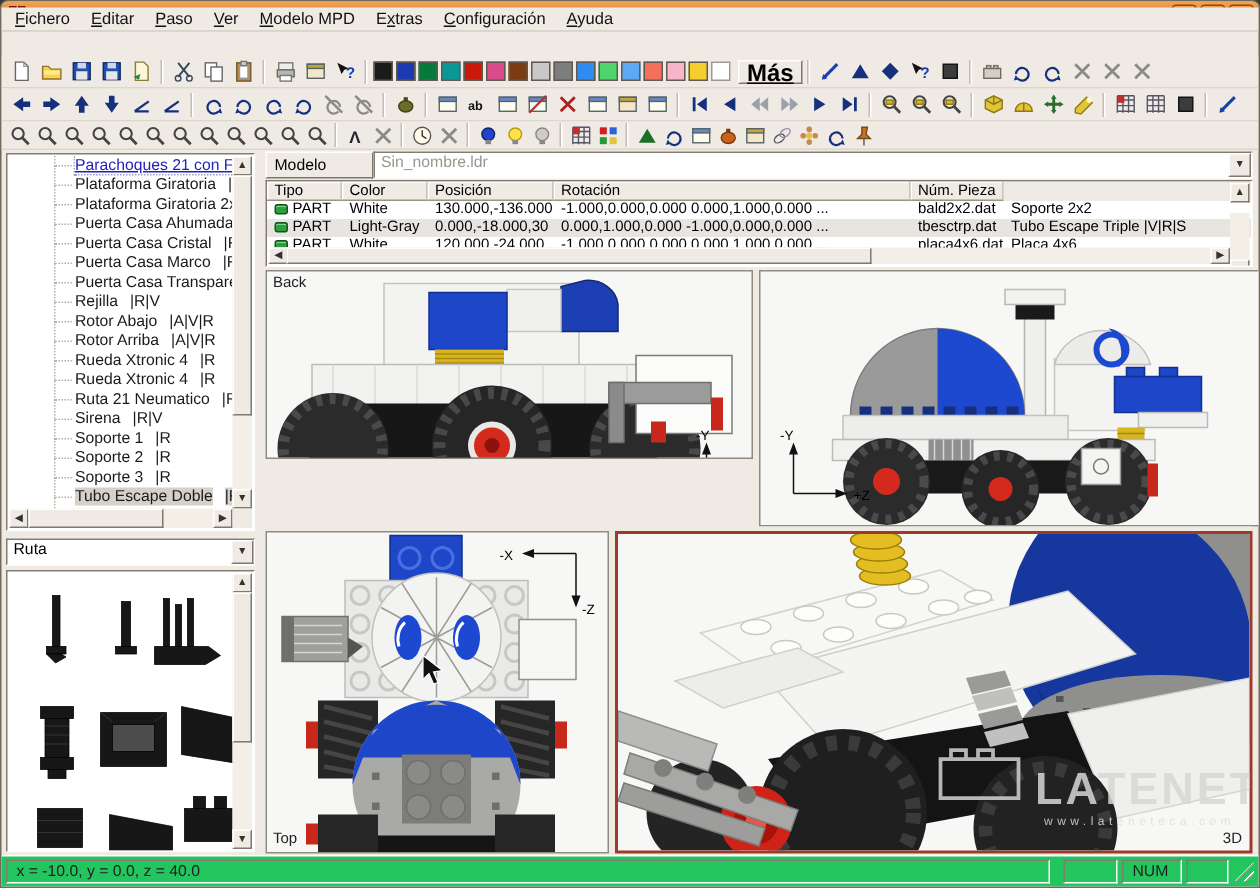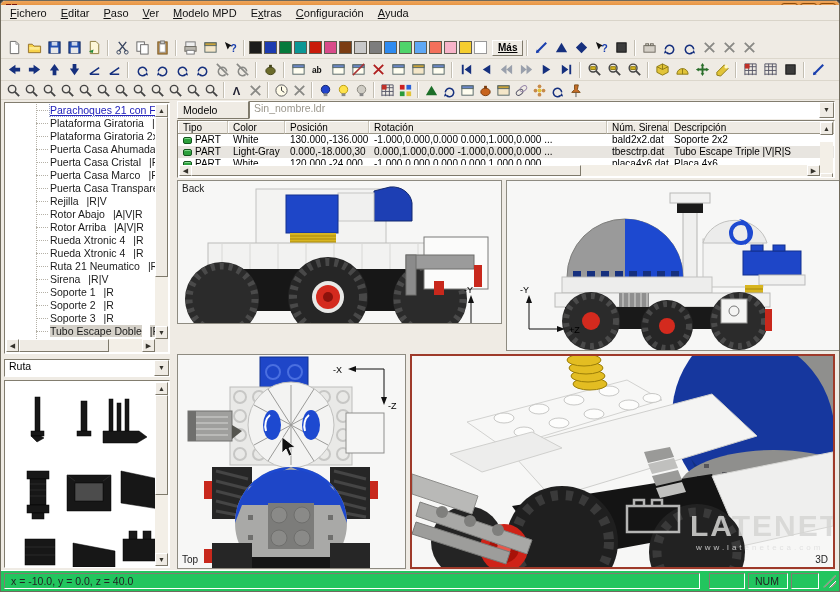--- a/index.html
+++ b/index.html
@@ -22,21 +22,21 @@
 .toolbar{position:absolute;left:0;right:0;background:#EFEBE4;display:flex;align-items:center;padding-left:3px;border-bottom:1px solid #dcd7cc;}
 #tb-row1{top:36px;height:22px;}
 #tb-row2{top:58px;height:22px;}
 #tb-row3{top:80px;height:19px;}
 .tb-group{display:flex;align-items:center;}
 .tb-sep{width:2px;height:16px;margin:0 3px;border-left:1px solid #c3beb2;border-right:1px solid #fff;}
 .tbtn{width:20px;height:20px;border:1px solid transparent;background:transparent;display:flex;align-items:center;justify-content:center;padding:0;cursor:pointer;}
 #tb-row3 .tbtn{width:18px;height:17px;}
 .tbi{width:15px;height:15px;}
 .swatch{width:13px;height:13px;border:1px solid #5f5b50;margin:0 1px;cursor:pointer;display:inline-block;}
-.mas-btn{margin-left:4px;padding:0 5px;height:16px;font-size:10px;font-weight:bold;text-decoration:underline;background:#EFEBE4;border:1px solid;border-color:#fff #7e796b #7e796b #fff;cursor:pointer;}
+.mas-btn{margin-left:4px;padding:0 5px;height:16px;font-size:16px;font-weight:bold;text-decoration:underline;background:#EFEBE4;border:1px solid;border-color:#fff #7e796b #7e796b #fff;cursor:pointer;}
 .main{position:absolute;left:0;top:99px;right:0;bottom:21px;}
 .tree-box{position:absolute;left:3px;top:2px;width:166px;height:252px;background:#fff;border:1px solid;border-color:#827d6f #fff #fff #827d6f;overflow:hidden;}
 .tree-view{position:absolute;left:1px;top:1px;right:14px;bottom:14px;overflow:hidden;}
 .tree-guide{position:absolute;left:30px;top:0;bottom:0;border-left:1px dotted #b5b1a7;}
 .tree-row{position:relative;height:13px;line-height:13px;padding-left:44px;white-space:nowrap;font-size:10.5px;color:#1a1a1a;cursor:default;}
 .tree-row .dash{position:absolute;left:30px;top:6px;width:12px;border-top:1px dotted #b5b1a7;}
 .ttags{margin-left:8px;}
 .tree-row.selected .tlabel{color:#2222bb;text-decoration:underline;outline:1px dotted #9aa2c8;}
 .tree-row.highlighted .tlabel,.tree-row.highlighted .ttags{background:#d5d1c9;}
 
@@ -62,21 +62,21 @@
 .phead{height:13px;line-height:13px;background:#EFEBE4;}
 .phead .pc{border-right:1px solid #c9c4b8;border-bottom:1px solid #9a9586;box-shadow:inset 1px 1px 0 #fff;padding-left:5px;font-size:10px;}
 .pc{overflow:hidden;padding-left:5px;flex-shrink:0;}
 .c0{width:50px;}.c1{width:57px;}.c2{width:84px;}.c3{width:238px;}.c4{width:62px;}.c5{flex:1;}
 .prow.alt{background:#e8e5e0;}
 .part-ico{display:inline-block;width:9px;height:7px;background:#2ca03c;border:1px solid #13541c;border-radius:2px;margin:0 3px 0 0;vertical-align:-1px;box-shadow:inset 0 1px 0 #7fd88a;}
 .ptable .sb-v2{position:absolute;top:21px;right:1px;width:13px;height:44px;background:#f3efe7;}
 .ptable-h{position:absolute;left:1px;right:14px;bottom:1px;height:11px;background:#f3efe7;}
 
 .vp{position:absolute;background:#f7f7f6;border:1px solid #8e8b81;overflow:hidden;}
-#vp-back{left:176px;top:80px;width:325px;height:144px;}
+#vp-back{left:176px;top:80px;width:325px;height:126px;}
 #vp-right{left:505px;top:80px;width:376px;height:171px;}
 #vp-top{left:176px;top:254px;width:229px;height:215px;}
 #vp-3d{left:409px;top:254px;width:425px;height:215px;border:2px solid #9e3a2a;}
 .vp svg{position:absolute;left:0;top:0;}
 .vp-label{position:absolute;font-size:10px;color:#222;z-index:5;}
 .splitter{position:absolute;background:#EFEBE4;cursor:col-resize;}
 
 .statusbar{position:absolute;left:0;bottom:0;right:0;height:21px;background:#22c55e;border-top:1px solid #fff;display:flex;align-items:center;padding:0 3px;}
 .status-panel{height:16px;border:1px solid;border-color:#827d6f #fff #fff #827d6f;padding:1px 6px 0 6px;font-size:10.5px;color:#222;}
 .sp-coords{flex:1;margin-right:6px;}
@@ -952,22 +952,21 @@
         <span class="cbtn">▼</span>
       </span>
     </div>
 
     <div class="ptable" id="ptable">
         <div class="prow phead">
           <span class="pc hc c0">Tipo</span>
           <span class="pc hc c1">Color</span>
           <span class="pc hc c2">Posición</span>
           <span class="pc hc c3">Rotación</span>
-          <span class="pc hc c4">Núm. Sirena</span>
-          <span class="pc hc c5">Descripción</span>
+          <span class="pc hc c4">Núm. Pieza</span>
         </div>
       <div class="sb-v2">
         <span class="sb-btn" style="top:-20px;right:0;">▲</span>
         <span class="sb-btn" style="bottom:0;right:0;">▼</span>
       </div>
       <div class="prow">
           <span class="pc c0"><span class="part-ico"></span>PART</span>
           <span class="pc c1">White</span>
           <span class="pc c2">130.000,-136.000 ...</span>
           <span class="pc c3">-1.000,0.000,0.000 0.000,1.000,0.000 ...</span>

